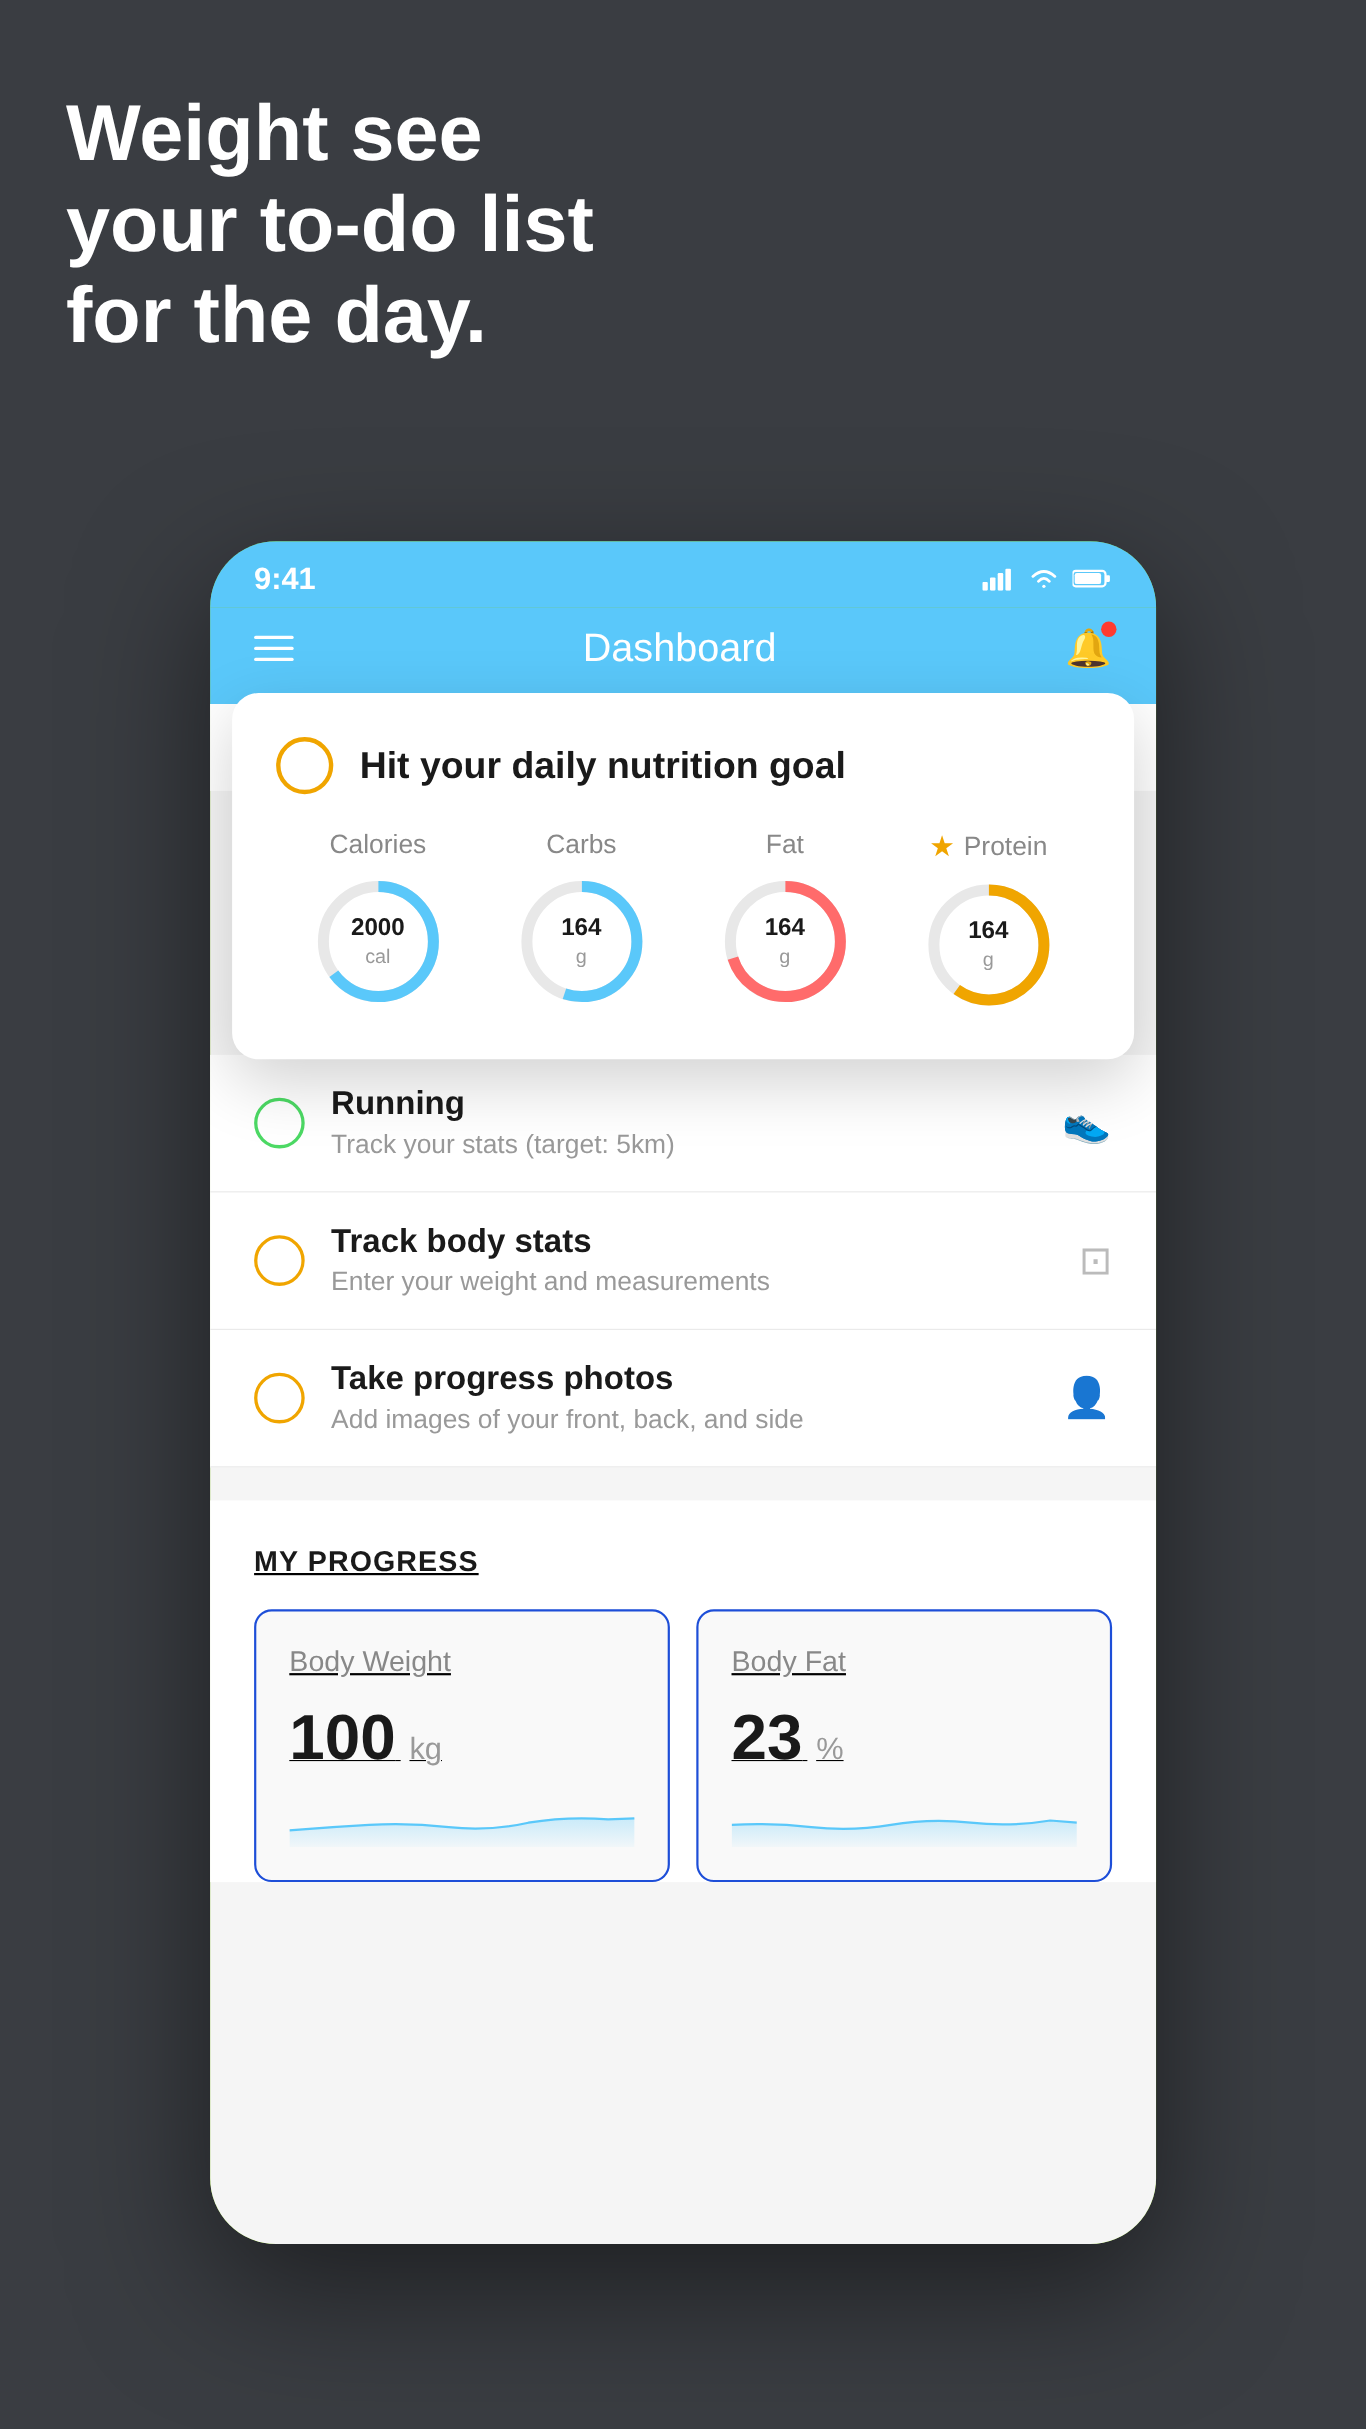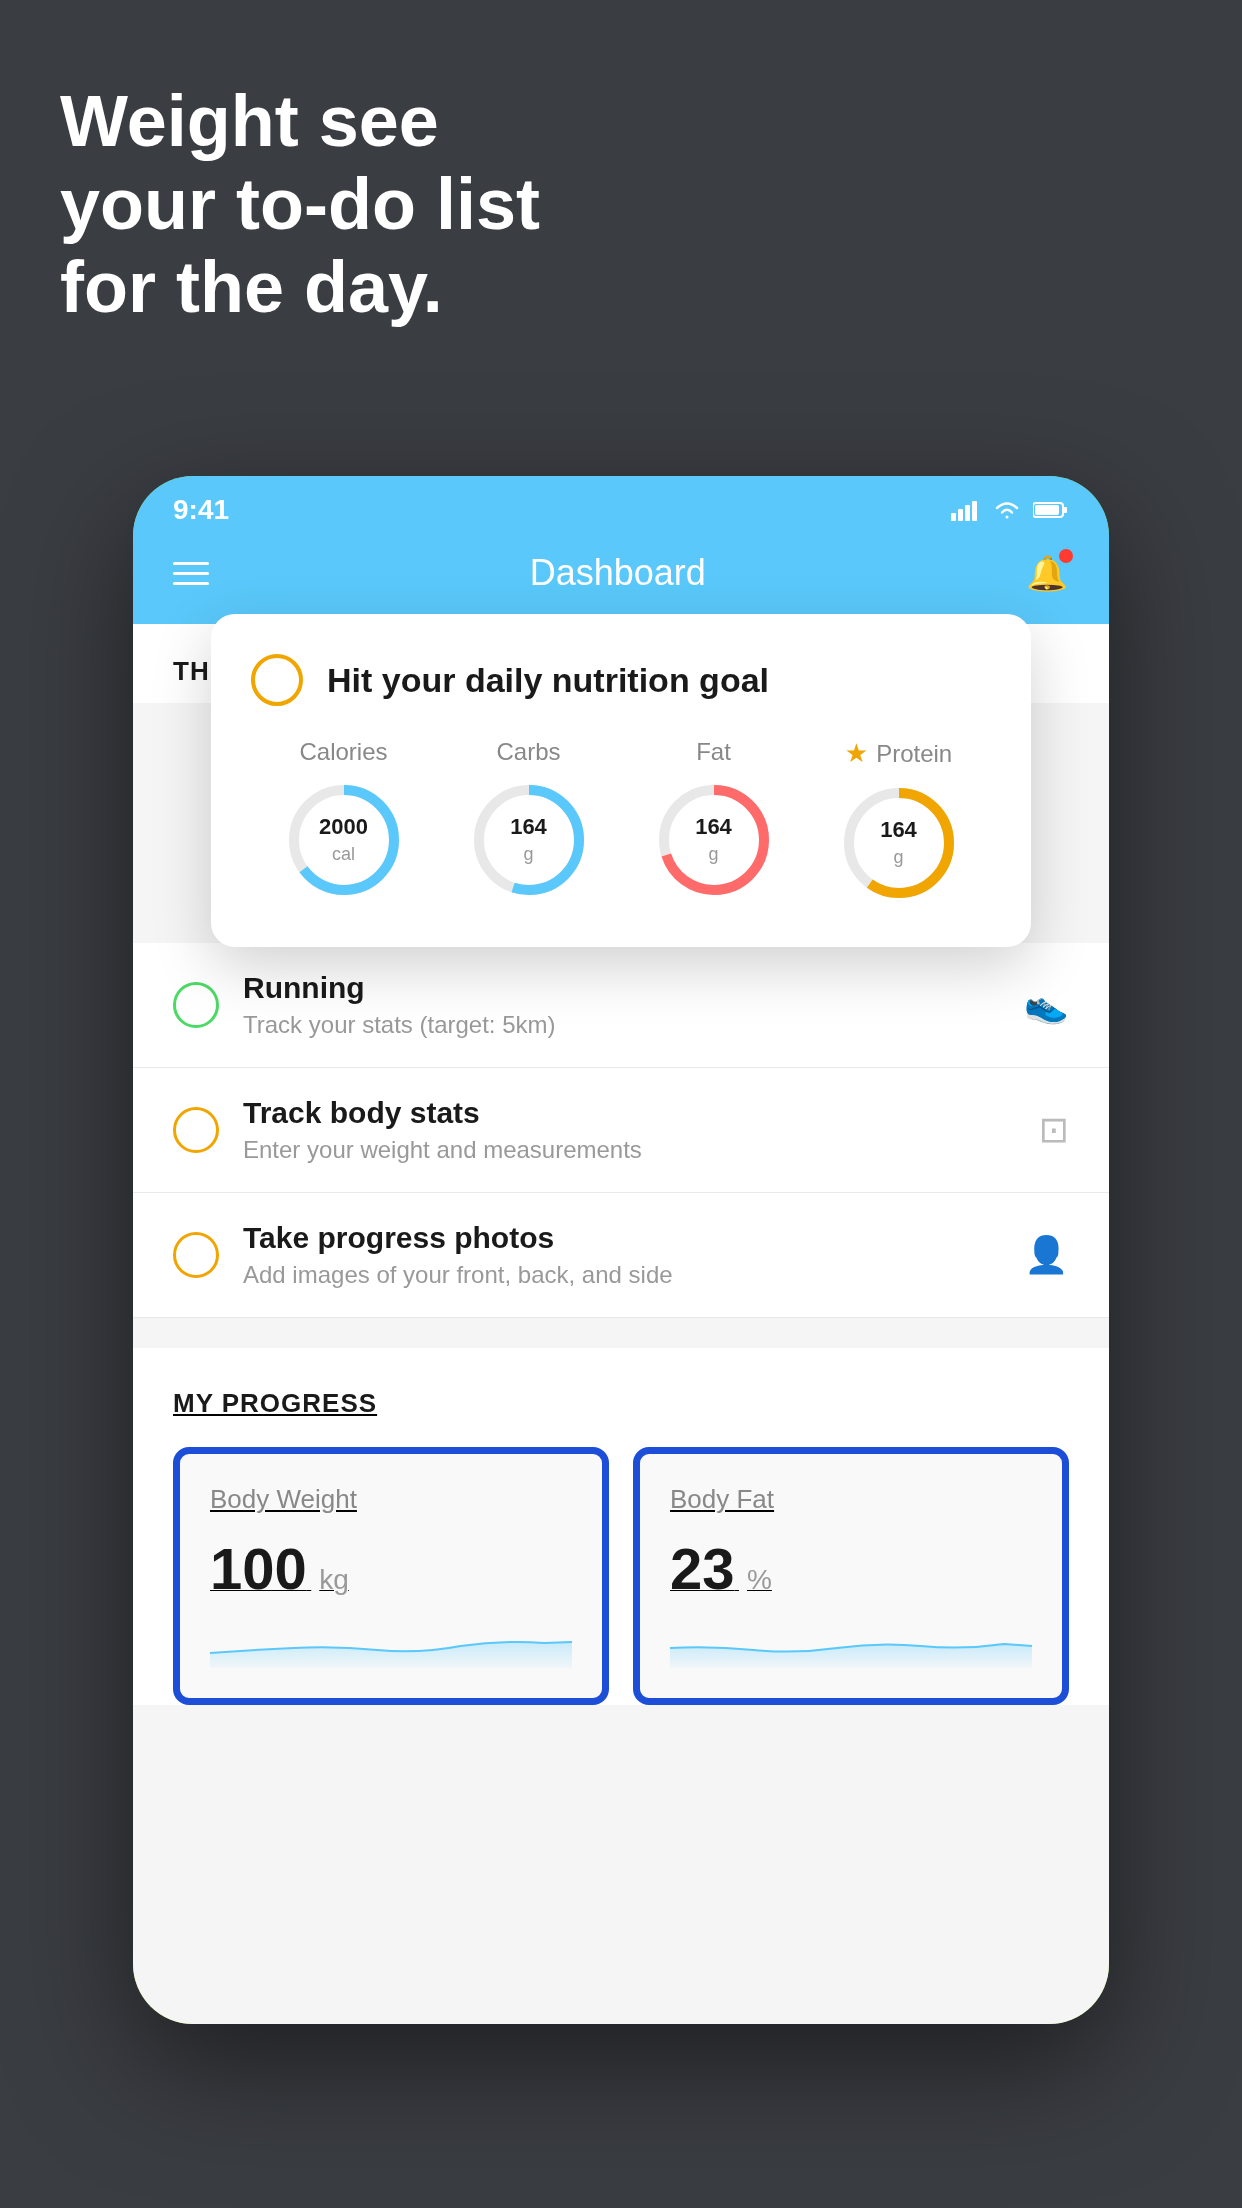--- a/index.html
+++ b/index.html
@@ -20,24 +20,24 @@
       left: 60px;
       color: #ffffff;
       font-size: 72px;
       font-weight: 800;
       line-height: 1.15;
       z-index: 1;
     }
 
     .phone-wrapper {
       position: absolute;
-      top: 476px;
+      top: 492px;
       left: 50%;
       transform: translateX(-50%);
-      width: 976px;
+      width: 860px;
       background: #84cc16;
       border-radius: 60px;
       overflow: hidden;
       box-shadow: 0 40px 120px rgba(0,0,0,0.5);
     }
 
     
     .status-bar {
       background: #5ac8fa;
       display: flex;
@@ -283,21 +283,21 @@
     .progress-cards {
       display: flex;
       gap: 24px;
     }
 
     .progress-card {
       flex: 1;
       background: #f9f9f9;
       border-radius: 16px;
       padding: 30px;
-      border: 7px solid #1d4ed8;
+      border: 2px solid #1d4ed8;
     }
 
     .progress-card-title {
       font-size: 26px;
       color: #888;
       margin-bottom: 20px;
     }
 
     .progress-value {
       font-size: 58px;

